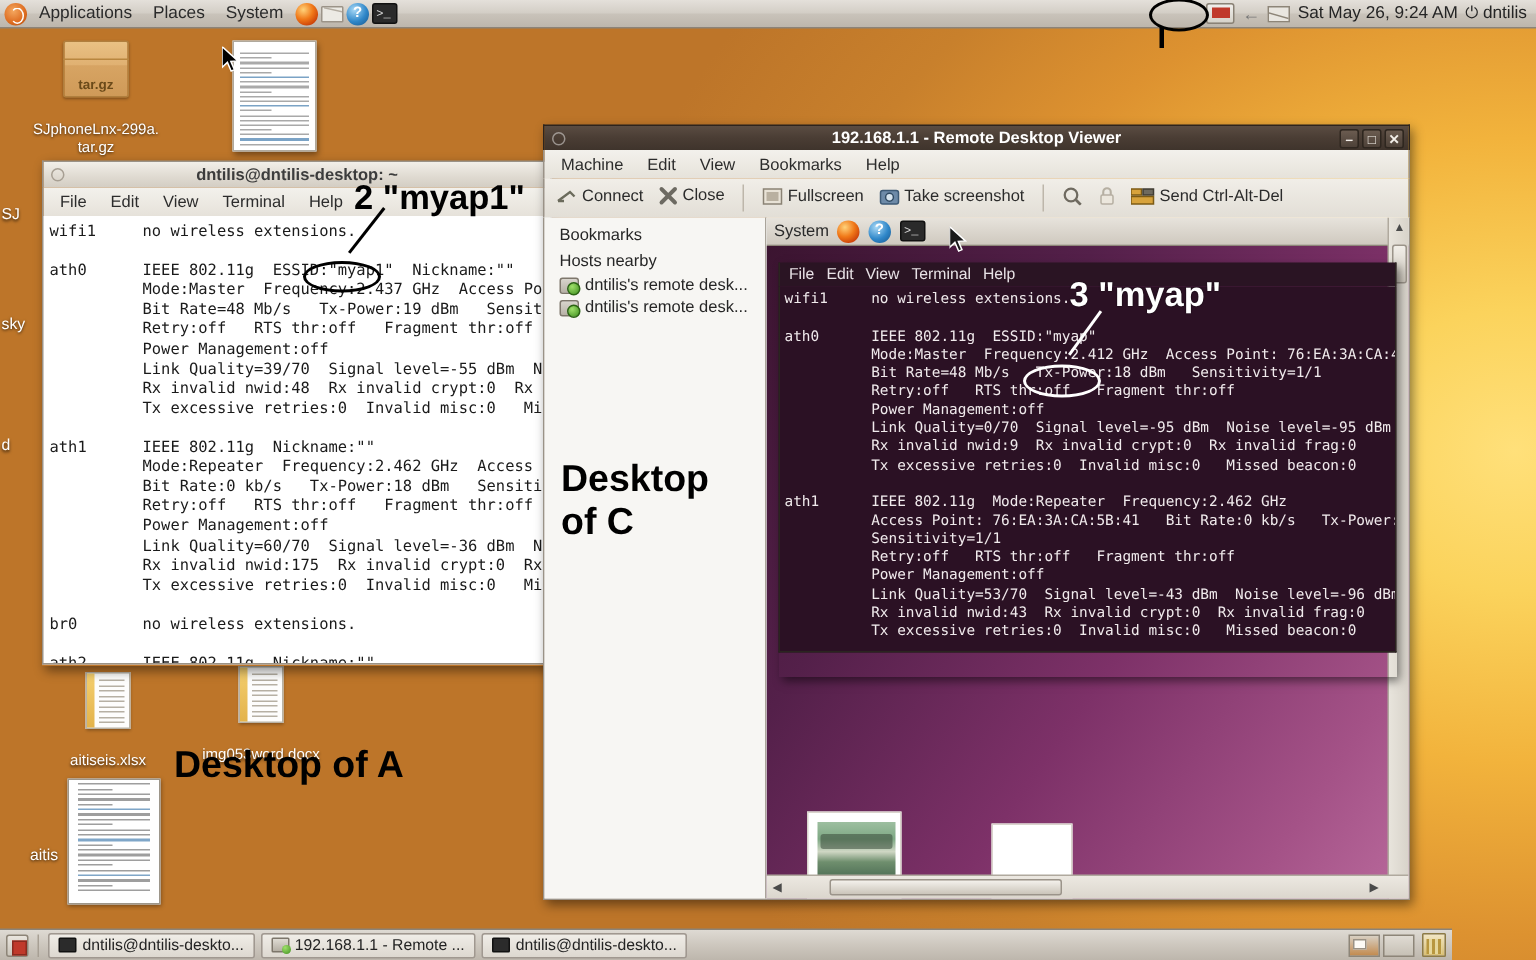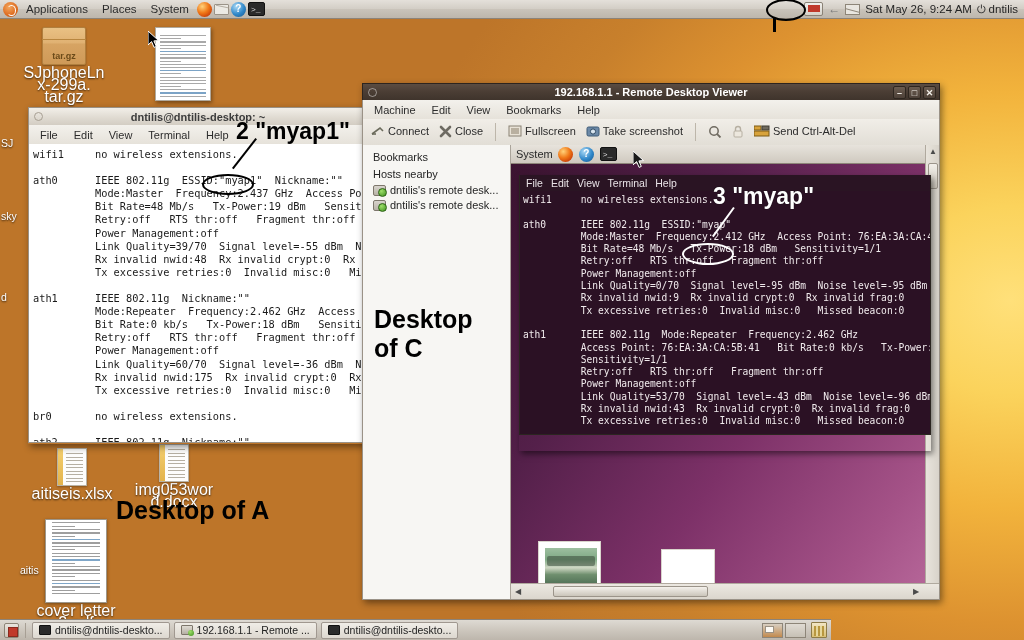--- a/index.html
+++ b/index.html
@@ -77,21 +77,21 @@
     position:absolute; left:766px; top:-1px; width:40px; height:22px;
     border:2.2px solid #000; border-radius:50%; z-index:60; pointer-events:none;
   }
   .tray-annot-tail {
     position:absolute; left:773px; top:18px; width:2.6px; height:14px; background:#000; z-index:60;
   }
 
   
   .dicon { position:absolute; width:84px; text-align:center; z-index:5; }
   .dicon .lbl {
-    color:#fff; font-size:16px; line-height:12px; margin-top:2px;
+    color:#fff; font-size:10px; line-height:12px; margin-top:16px;
     text-shadow: 0 1px 2px rgba(0,0,0,.75);
     word-wrap:break-word;
   }
   .targz {
     width:44px;height:38px;margin:0 auto;border-radius:2px;
     background:linear-gradient(to bottom,#e9c184 0%,#e0b172 42%, #d7a463 44%, #cf9a58 100%);
     border:1px solid #b07f3e; position:relative;
     box-shadow:0 1px 2px rgba(0,0,0,.35);
   }
   .targz:before{content:"";position:absolute;left:-1px;top:11px;width:44px;height:1px;background:#b8863f;}
@@ -263,21 +263,21 @@
   .scroll-arrow{ position:absolute;left:0;width:14px;height:14px;font-size:8px;color:#4a4a4a;text-align:center;line-height:14px;}
   .hscroll{
     position:absolute; left:0; right:0; bottom:0; height:16px;
     background:linear-gradient(to bottom,#ece8e1,#dbd6cd); border-top:1px solid #b0a99e;
   }
   .hthumb{ position:absolute; left:42px; top:2px; width:155px; height:11px;
     background:linear-gradient(#f4f1ec,#cbc5ba); border:1px solid #9b948a; border-radius:2px;}
 
   
   #bottom-panel{
-    position:absolute; left:0; bottom:0; width:831px; height:21px;
+    position:absolute; left:0; bottom:0; width:968px; height:21px;
     background:linear-gradient(to bottom,#dedad3 0%, #cdc7be 50%, #bdb6ac 100%);
     border-top:1px solid #8c8378;
     display:flex; align-items:center; gap:4px; padding:0 4px;
     z-index:45; font-size:10.5px; color:#232323;
   }
   .show-desktop{
     width:15px;height:15px;background:linear-gradient(#e9e5de,#cac4b9);
     border:1px solid #8d8578;border-radius:2px;position:relative;flex:none;
   }
   .show-desktop:after{content:"";position:absolute;left:3px;top:3px;width:8px;height:8px;

